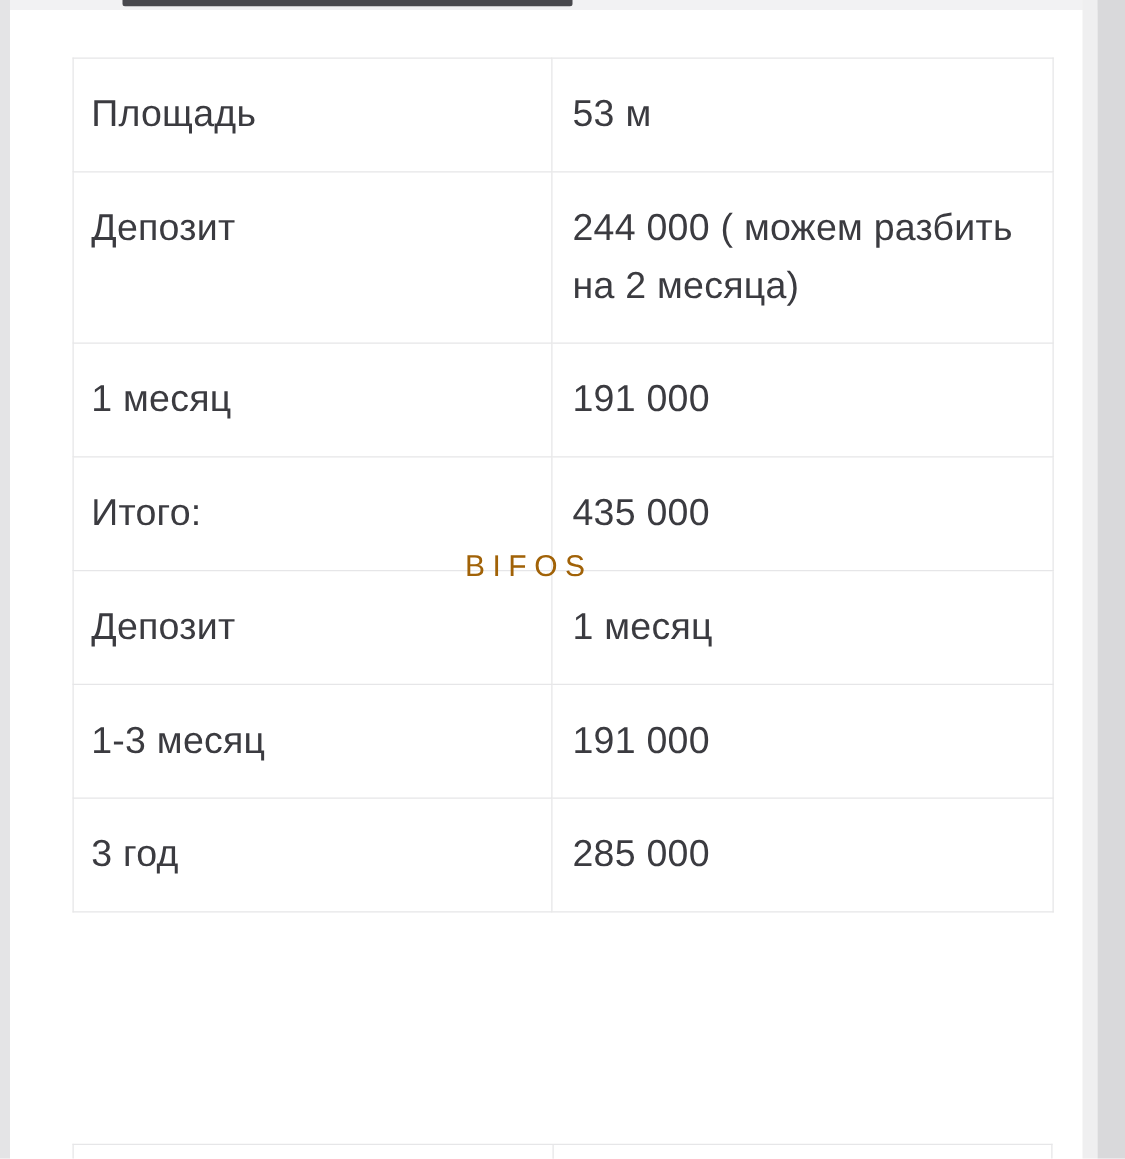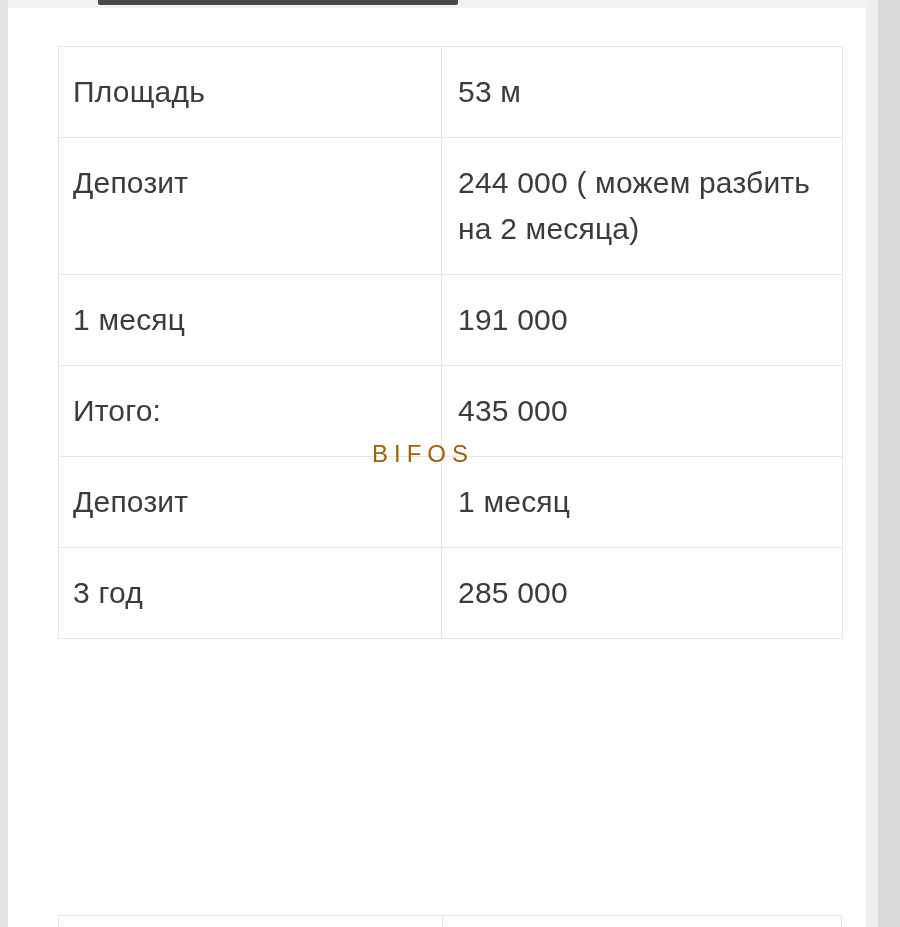--- a/index.html
+++ b/index.html
@@ -161,20 +161,24 @@
         </tr>
         <tr>
           <td class="label">Итого:</td>
           <td class="value">435 000</td>
         </tr>
         <tr>
           <td class="label">Депозит</td>
           <td class="value">1 месяц</td>
         </tr>
         <tr>
+          <td class="label">1-3 месяц</td>
+          <td class="value">191 000</td>
+        </tr>
+        <tr>
           <td class="label">3 год</td>
           <td class="value">285 000</td>
         </tr>
       </tbody>
     </table>
   </div>
 
   <div class="bottom-cut">
     <div class="divider"></div>
   </div>

